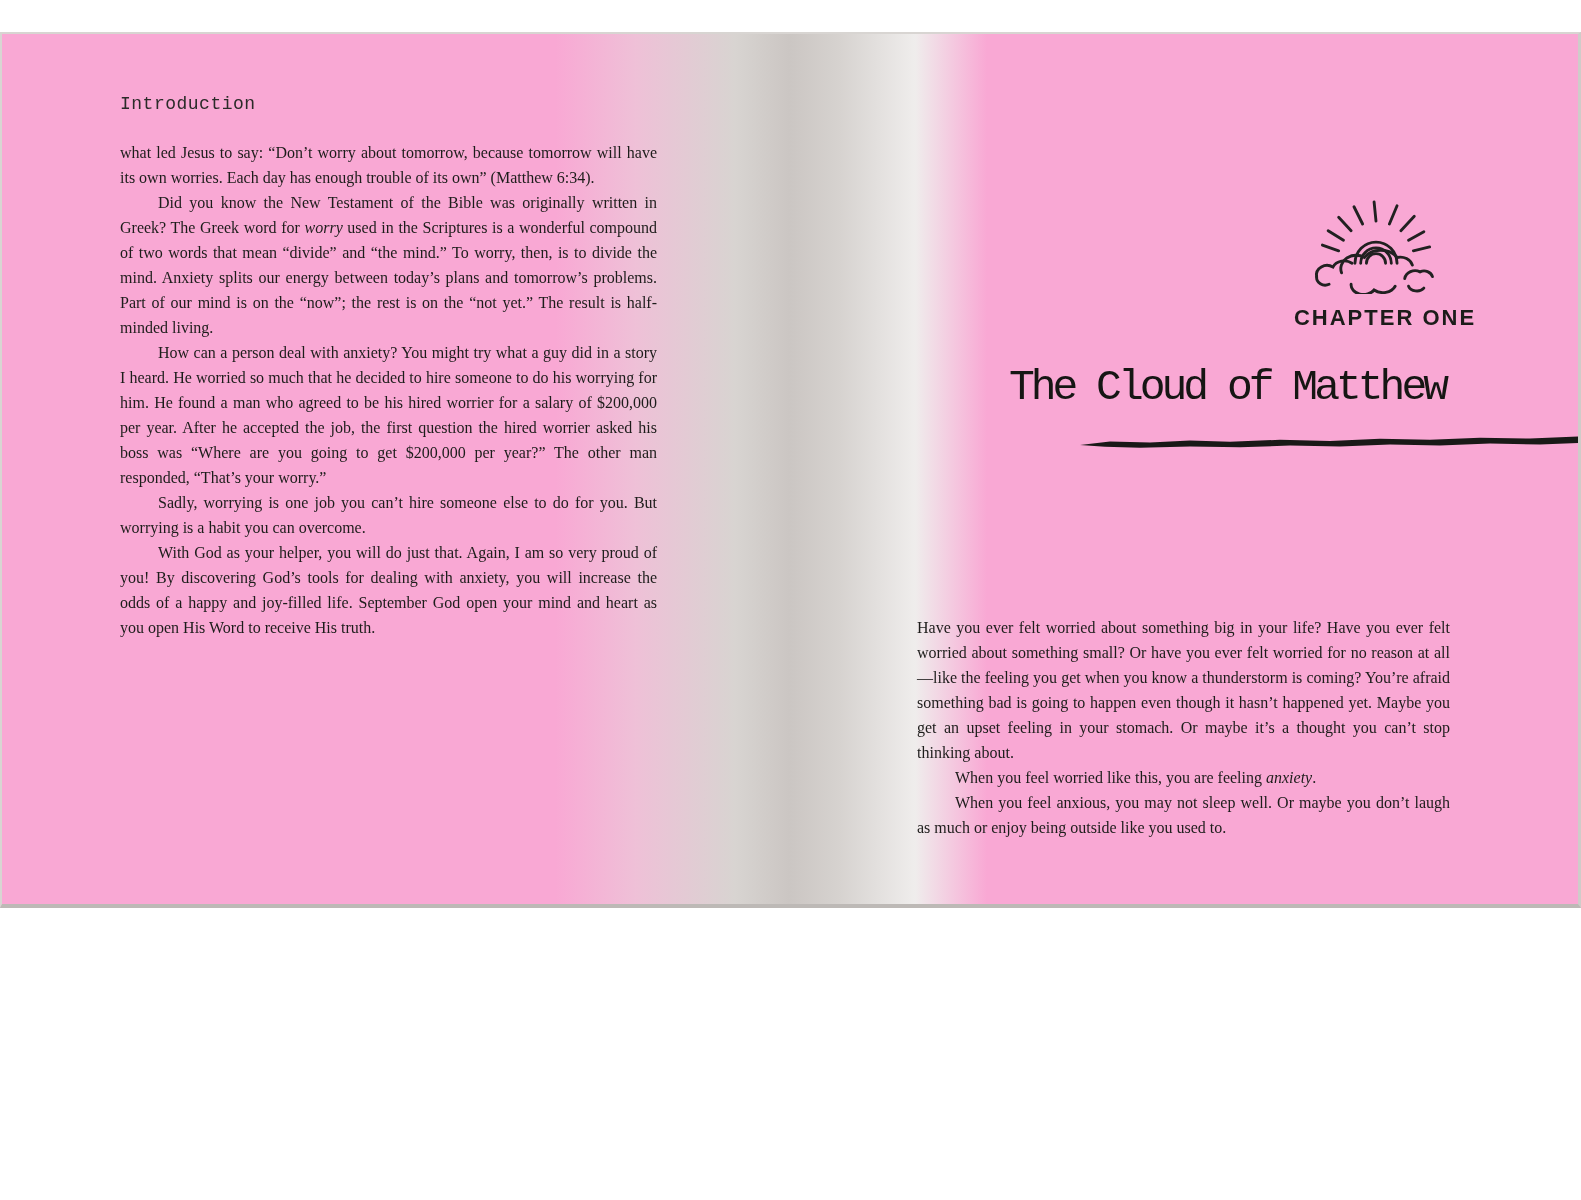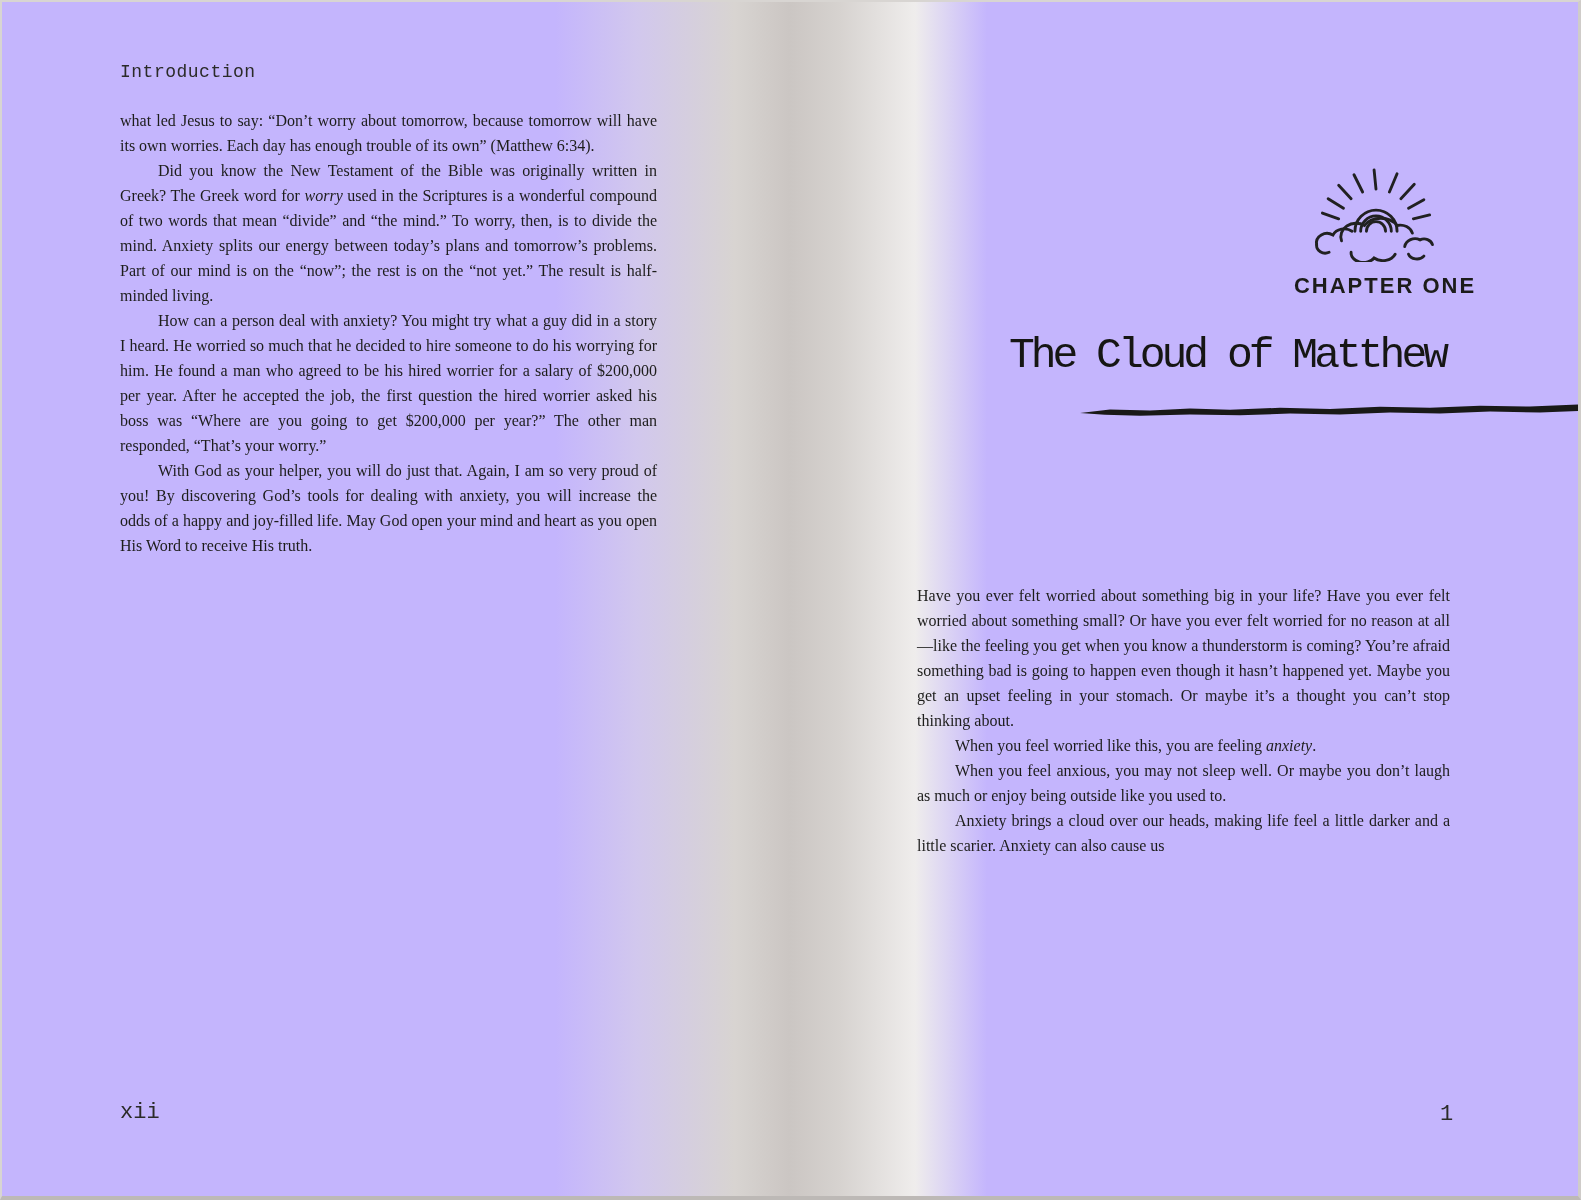--- a/index.html
+++ b/index.html
@@ -3,27 +3,28 @@
 <meta charset="utf-8">
 <style>
   html,body{margin:0;padding:0;}
   body{
     width:1581px;height:1200px;
     font-family:"Liberation Serif",serif;
     background:#ffffff;
   }
   .spread{
     position:relative;
-    width:1581px;height:1200px;
+    width:1581px;height:876px;
     box-sizing:border-box;
-    background:#c4b5fd;
+    background:#f9a8d4;
     border:2px solid #d8d5d2;
     border-right:3px solid #cfccc9;
     border-bottom:4px solid #bdb9b6;
     overflow:hidden;
+    margin-top:32px;
   }
   .gutter{
     position:absolute;
     left:553px;top:0;width:450px;height:100%;
     background:linear-gradient(90deg,
       rgba(255,255,255,0) 0%,
       rgba(226,222,219,0.45) 18%,
       #d8d4d1 40%,
       #cbc6c3 52%,
       #d6d2cf 63%,
@@ -82,21 +83,22 @@
 <div class="spread">
 
   <div class="gutter"></div>
 
   <div class="running-head">Introduction</div>
 
   <div id="left-text" class="body-text">
       <p>what led Jesus to say: “Don’t worry about tomorrow, because tomorrow will have its own worries. Each day has enough trouble of its own” (Matthew 6:34).</p>
       <p class="indent">Did you know the New Testament of the Bible was originally written in Greek? The Greek word for <i>worry</i> used in the Scriptures is a wonderful compound of two words that mean “divide” and “the mind.” To worry, then, is to divide the mind. Anxiety splits our energy between today’s plans and tomorrow’s problems. Part of our mind is on the “now”; the rest is on the “not yet.” The result is half-minded living.</p>
       <p class="indent">How can a person deal with anxiety? You might try what a guy did in a story I heard. He worried so much that he decided to hire someone to do his worrying for him. He found a man who agreed to be his hired worrier for a salary of $200,000 per year. After he accepted the job, the first question the hired worrier asked his boss was “Where are you going to get $200,000 per year?” The other man responded, “That’s your worry.”</p>
-      <p class="indent">With God as your helper, you will do just that. Again, I am so very proud of you! By discovering God’s tools for dealing with anxiety, you will increase the odds of a happy and joy-filled life. May God open your mind and heart as you open His Word to receive His truth.</p>
+      <p class="indent">Sadly, worrying is one job you can’t hire someone else to do for you. But worrying is a habit you can overcome.</p>
+      <p class="indent">With God as your helper, you will do just that. Again, I am so very proud of you! By discovering God’s tools for dealing with anxiety, you will increase the odds of a happy and joy-filled life. September God open your mind and heart as you open His Word to receive His truth.</p>
     </div>
 
   <div id="folio-left" class="page-number">xii</div>
 
   <svg class="chapter-icon" viewBox="0 0 140 100" fill="none" stroke="#212121" stroke-width="3" stroke-linecap="round">
 
     <line x1="70" y1="24" x2="68" y2="4"></line>
     <line x1="56" y1="27" x2="47" y2="9"></line>
     <line x1="44" y1="34" x2="31" y2="20"></line>
     <line x1="36" y1="44" x2="20" y2="34"></line>
@@ -127,18 +129,17 @@
       M0,16 L30,12.5 L70,13.5 L110,11.5 L150,12.8 L200,10.8 L250,12 L300,9.8
       L350,10.8 L400,8.8 L450,9.6 L503,7.4
       L503,13.8 L460,15.4 L410,14.6 L360,16.4 L310,15.6 L260,17.4 L210,16.6
       L160,18.2 L110,17.4 L60,18.8 L25,17.8 Z"></path>
   </svg>
 
   <div id="right-text" class="body-text">
       <p>Have you ever felt worried about something big in your life? Have you ever felt worried about something small? Or have you ever felt worried for no reason at all—like the feeling you get when you know a thunderstorm is coming? You’re afraid something bad is going to happen even though it hasn’t happened yet. Maybe you get an upset feeling in your stomach. Or maybe it’s a thought you can’t stop thinking about.</p>
       <p class="indent">When you feel worried like this, you are feeling <i>anxiety</i>.</p>
       <p class="indent">When you feel anxious, you may not sleep well. Or maybe you don’t laugh as much or enjoy being outside like you used to.</p>
-      <p class="indent">Anxiety brings a cloud over our heads, making life feel a little darker and a little scarier. Anxiety can also cause us</p>
     </div>
 
   <div id="folio-right" class="page-number">1</div>
 
 </div>
 
 </body></html>

